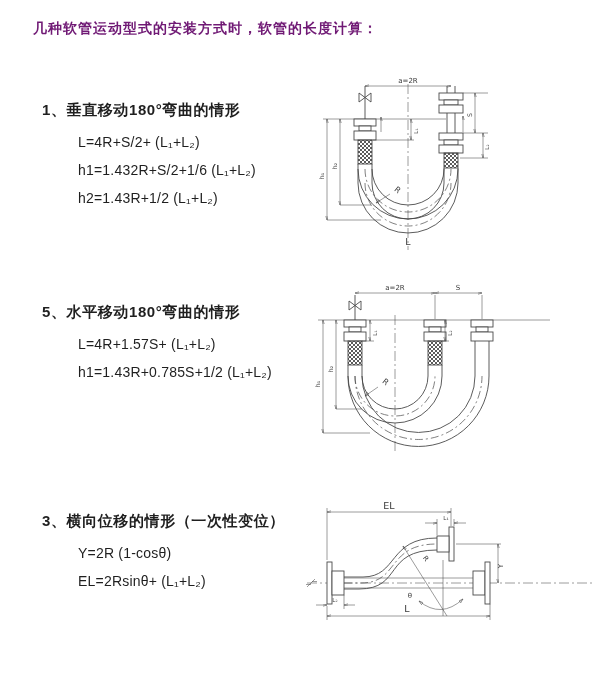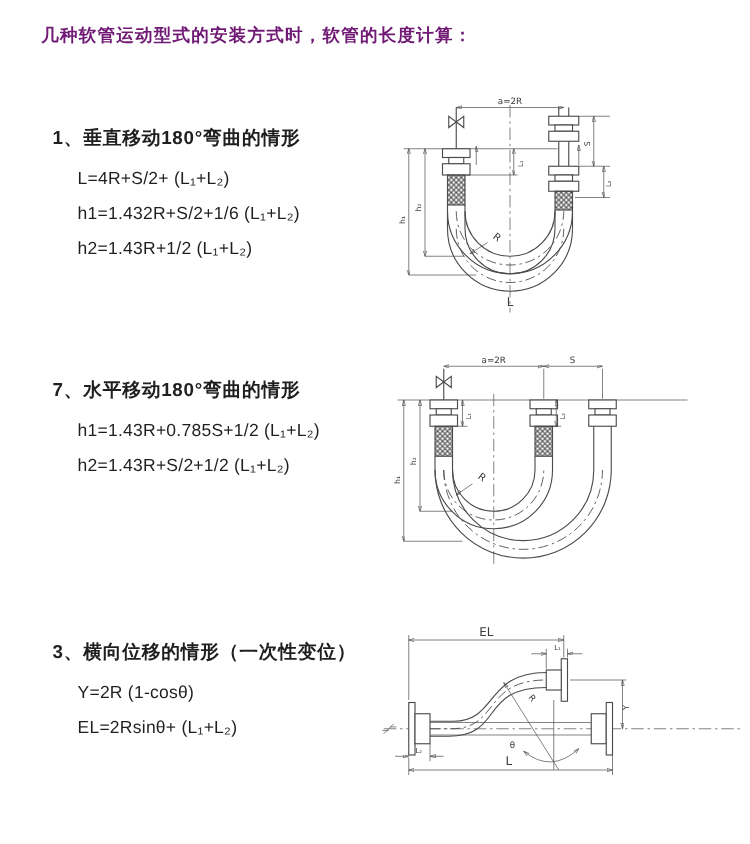--- a/index.html
+++ b/index.html
@@ -7,21 +7,21 @@
     width:600px;height:675px;position:relative;background:#ffffff;
     font-family:"Liberation Sans","DejaVu Sans",sans-serif;color:#222;
     overflow:hidden;
   }
   .page-title{
     position:absolute;left:33px;top:20px;font-size:14px;font-weight:600;
     letter-spacing:1px;color:#701a75;white-space:nowrap;
   }
   .section{position:absolute;left:42px;width:275px;}
   .sec-heading{font-size:15px;font-weight:600;letter-spacing:.6px;color:#1f1f1f;}
-  .formulas{margin:8px 0 0 20px;}
+  .formulas{margin:8px 0 0 36px;}
   .formula{font-size:14px;font-weight:500;letter-spacing:.2px;line-height:28px;color:#1f1f1f;white-space:nowrap;}
   .diagram{position:absolute;}
   svg line, svg path{stroke:#4a4a4a;fill:none;stroke-width:.9;}
   svg rect{stroke:#4a4a4a;fill:#ffffff;stroke-width:.9;}
   svg .t{stroke-width:.55;}
   svg .cl{stroke-width:.55;stroke-dasharray:10 3 2 3;}
   svg .hd{stroke-dasharray:8 3 2 3;stroke-width:.7;}
   svg .hatch{fill:url(#hh1);}
   svg .hatch2{fill:url(#hh2);}
   svg text{fill:#3a3a3a;font-family:"DejaVu Sans","Liberation Sans",sans-serif;stroke:none;}
@@ -124,24 +124,24 @@
     <text class="fs6" transform="translate(11,102) rotate(-90)" text-anchor="middle">h₁</text>
   </g>
   <g>
     <line class="t" x1="77" y1="120" x2="63" y2="129" marker-end="url(#ar1)"></line>
     <text class="fs8" transform="translate(83,118) rotate(38)" text-anchor="middle">R</text>
   </g>
   <text class="fs9" x="95" y="171" text-anchor="middle">L</text>
 </svg>
 
 <div class="section" style="top:303px">
-  <div class="sec-heading">7、水平移动180°弯曲的情形</div>
+  <div class="sec-heading">5、水平移动180°弯曲的情形</div>
   <div class="formulas">
+    <div class="formula">L=4R+1.57S+ (L₁+L₂)</div>
     <div class="formula">h1=1.43R+0.785S+1/2 (L₁+L₂)</div>
-    <div class="formula">h2=1.43R+S/2+1/2 (L₁+L₂)</div>
   </div>
 </div>
 
 <svg class="diagram" style="left:310px;top:281px" width="290" height="180" viewBox="0 0 290 180">
   <defs>
     <marker id="ar2" markerWidth="9" markerHeight="7" refX="8" refY="2.5" orient="auto-start-reverse">
       <path d="M0,0 L8,2.5 L0,5 Z" fill="#4a4a4a" stroke="none"></path>
     </marker>
     <pattern id="hh2" width="4" height="4" patternUnits="userSpaceOnUse">
       <path d="M0,0 L4,4 M0,4 L4,0" stroke="#6a6a6a" stroke-width=".55"></path>

